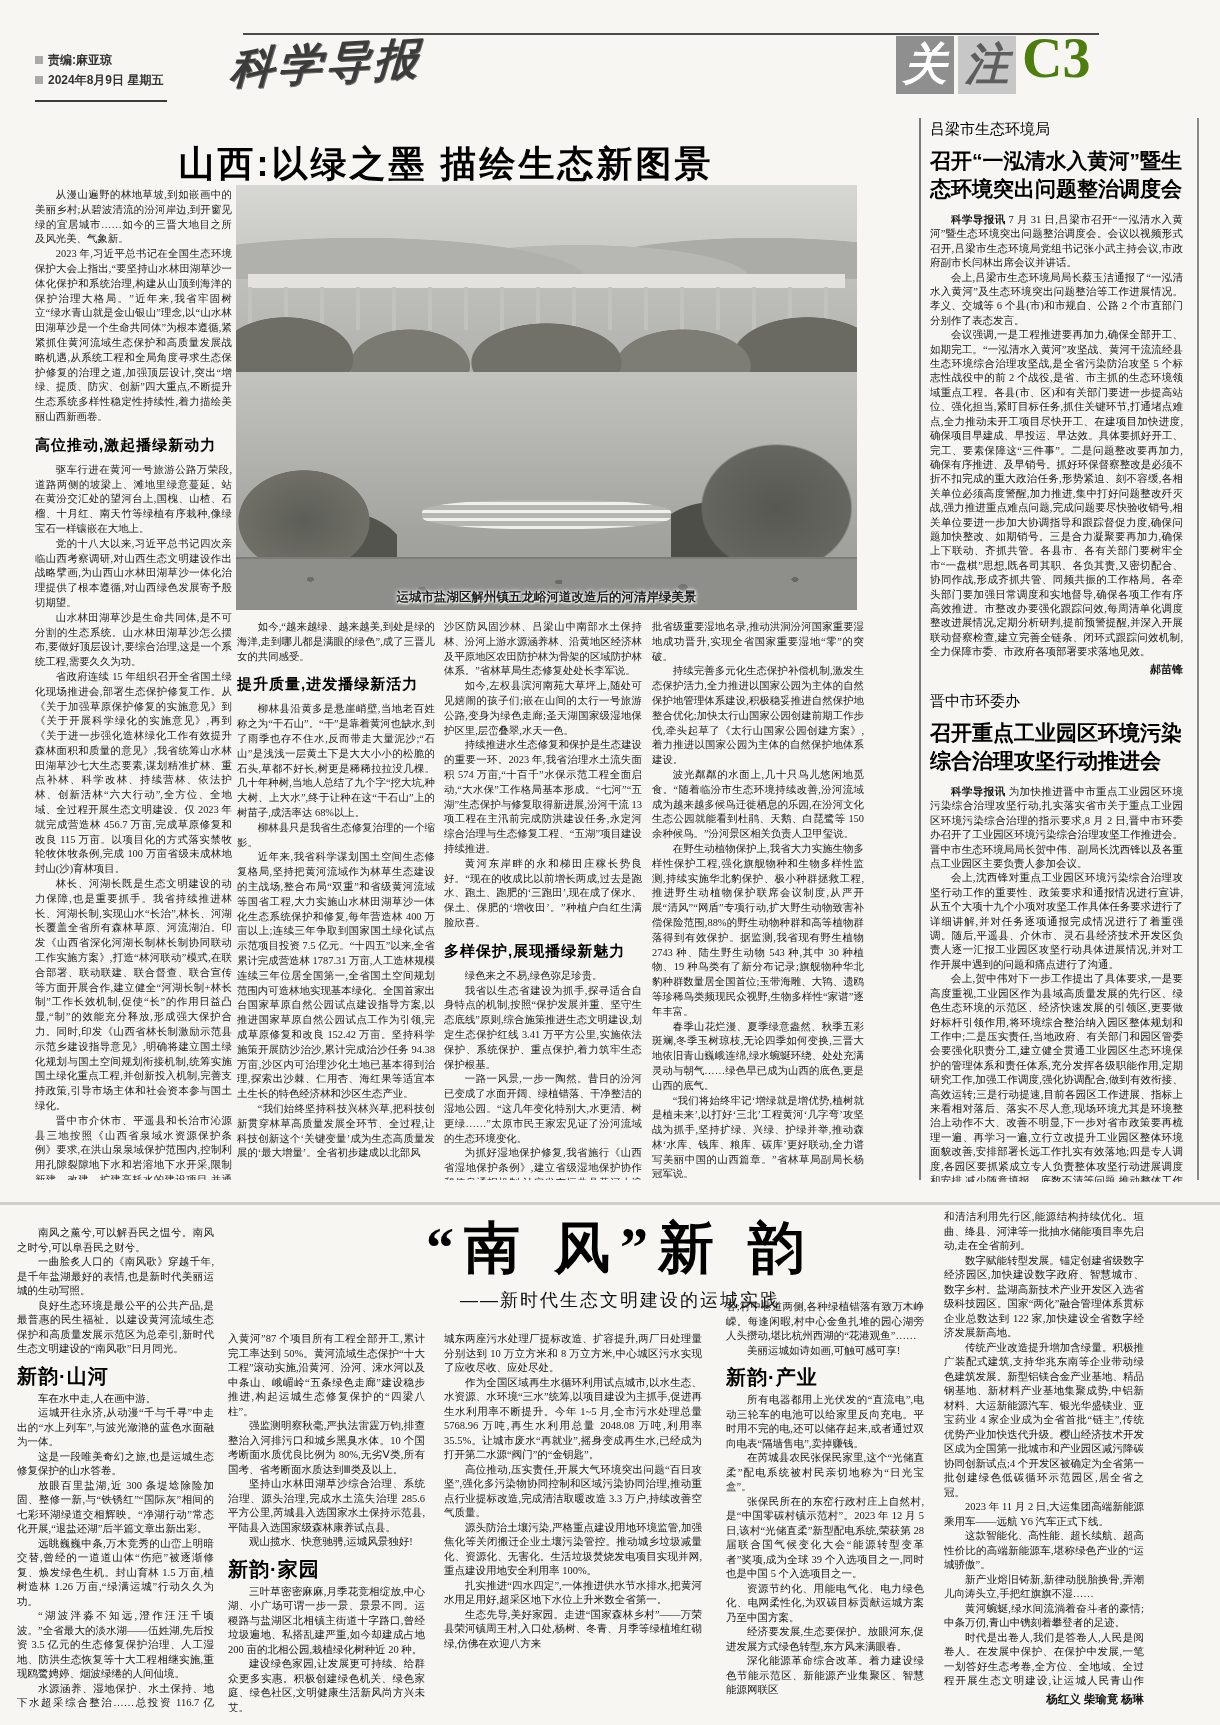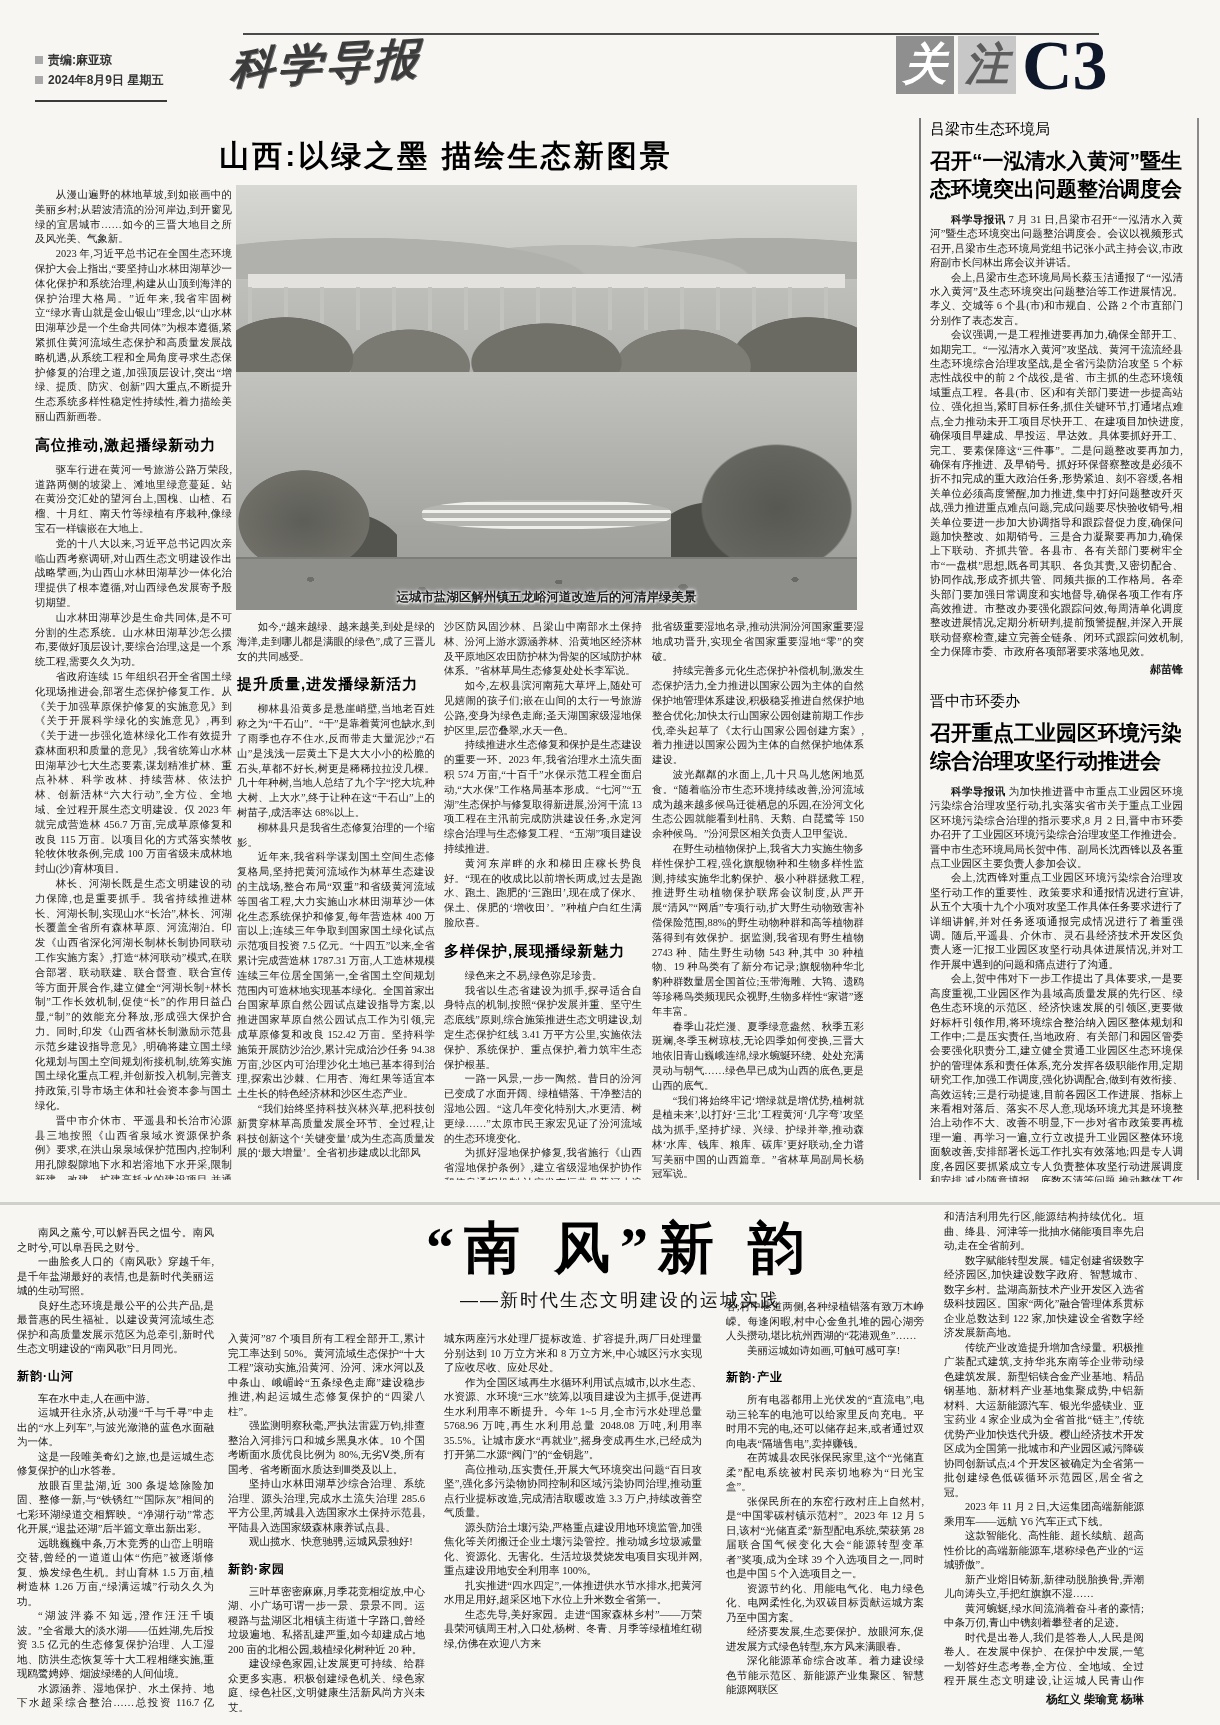--- a/index.html
+++ b/index.html
@@ -12,25 +12,25 @@
            font-size:12px;line-height:20px;color:#333;font-weight:bold;}
   .sq{display:inline-block;width:8px;height:8px;background:#a9a9a9;margin-right:5px;}
   .editrule{left:35px;top:100px;width:132px;height:2px;background:#3a3a3a;}
   .masthead{left:230px;top:34px;width:200px;font-size:44px;font-weight:bold;font-style:italic;
             color:#3c3c3c;letter-spacing:4px;transform:rotate(-3deg) skewX(-6deg);
             text-shadow:1px 1px 0 #6c6c6c;}
   .secbox{top:36px;width:58px;height:58px;text-align:center;line-height:58px;
           font-size:44px;font-weight:bold;font-style:italic;}
   .sec1{left:896px;background:#8f8f8f;color:#fff;}
   .sec2{left:958px;background:#c7c7c7;color:#5d5d5d;}
-  .pageno{left:1022px;top:26px;font-size:70px;font-weight:bold;color:#0f172a;
+  .pageno{left:1022px;top:26px;font-size:56px;font-weight:bold;color:#4d7c0f;
           font-family:"Liberation Serif",serif;}
   
   .mainhead{left:35px;top:116px;width:822px;text-align:center;font-family:"Liberation Sans",sans-serif;
-            font-size:30px;font-weight:bold;letter-spacing:3px;color:#000;}
+            font-size:36px;font-weight:bold;letter-spacing:3px;color:#000;}
   .ncol{overflow:hidden;font-size:10.4px;line-height:14.8px;text-align:justify;color:#1b1b1b;}
   .para{margin:0;text-indent:2em;}
   .noindent{text-indent:0;}
   .subhead{font-family:"Liberation Sans",sans-serif;font-weight:bold;font-size:15px;
            line-height:20px;margin:10px 0 8px;letter-spacing:1px;color:#000;text-indent:0;text-align:left;}
   .byline{text-align:right;font-weight:bold;font-size:11px;margin-top:2px;}
   .c1{left:35px;top:188px;width:197px;height:992px;}
   .c2{left:237px;top:620px;width:198px;height:560px;}
   .c3{left:444px;top:620px;width:198px;height:560px;}
   .c4{left:652px;top:620px;width:212px;height:560px;}
@@ -75,21 +75,21 @@
   .siderule{left:919px;top:118px;width:2px;height:1062px;background:#7b7b7b;}
   .edgerule{left:1197px;top:118px;width:2px;height:1062px;background:#8a8a8a;}
   .sidebar{left:930px;top:120px;width:253px;height:1062px;overflow:hidden;}
   .kicker{font-family:"Liberation Sans",sans-serif;font-size:15px;color:#000;margin:0 0 8px;}
   .sidehl{font-family:"Liberation Sans",sans-serif;font-size:21px;line-height:28px;font-weight:bold;
           color:#000;margin:0 0 10px;}
   .sidebody{font-size:10.5px;line-height:14.4px;text-align:justify;}
   .art2{margin-top:16px;}
   
   .banddiv{left:0;top:1202px;width:1220px;height:3px;background:#cfcfcc;}
-  .feature .subhead{font-size:12px;margin:9px 0 6px;}
+  .feature .subhead{font-size:20px;margin:9px 0 6px;}
   .f1{left:17px;top:1226px;width:197px;height:486px;}
   .f2{left:228px;top:1332px;width:197px;height:380px;}
   .f3{left:444px;top:1332px;width:258px;height:380px;}
   .f4{left:726px;top:1300px;width:198px;height:412px;}
   .f5{left:944px;top:1210px;width:200px;height:478px;}
   .fcol{overflow:hidden;font-size:10.5px;line-height:14.5px;text-align:justify;}
   .ftitlebox{left:300px;top:1216px;width:640px;text-align:center;}
   .ftitle{font-family:"Liberation Serif",serif;font-size:56px;font-weight:bold;color:#000;
           letter-spacing:10px;line-height:64px;}
   .fsub{font-family:"Liberation Sans",sans-serif;font-size:18px;color:#111;margin-top:8px;letter-spacing:2px;}

